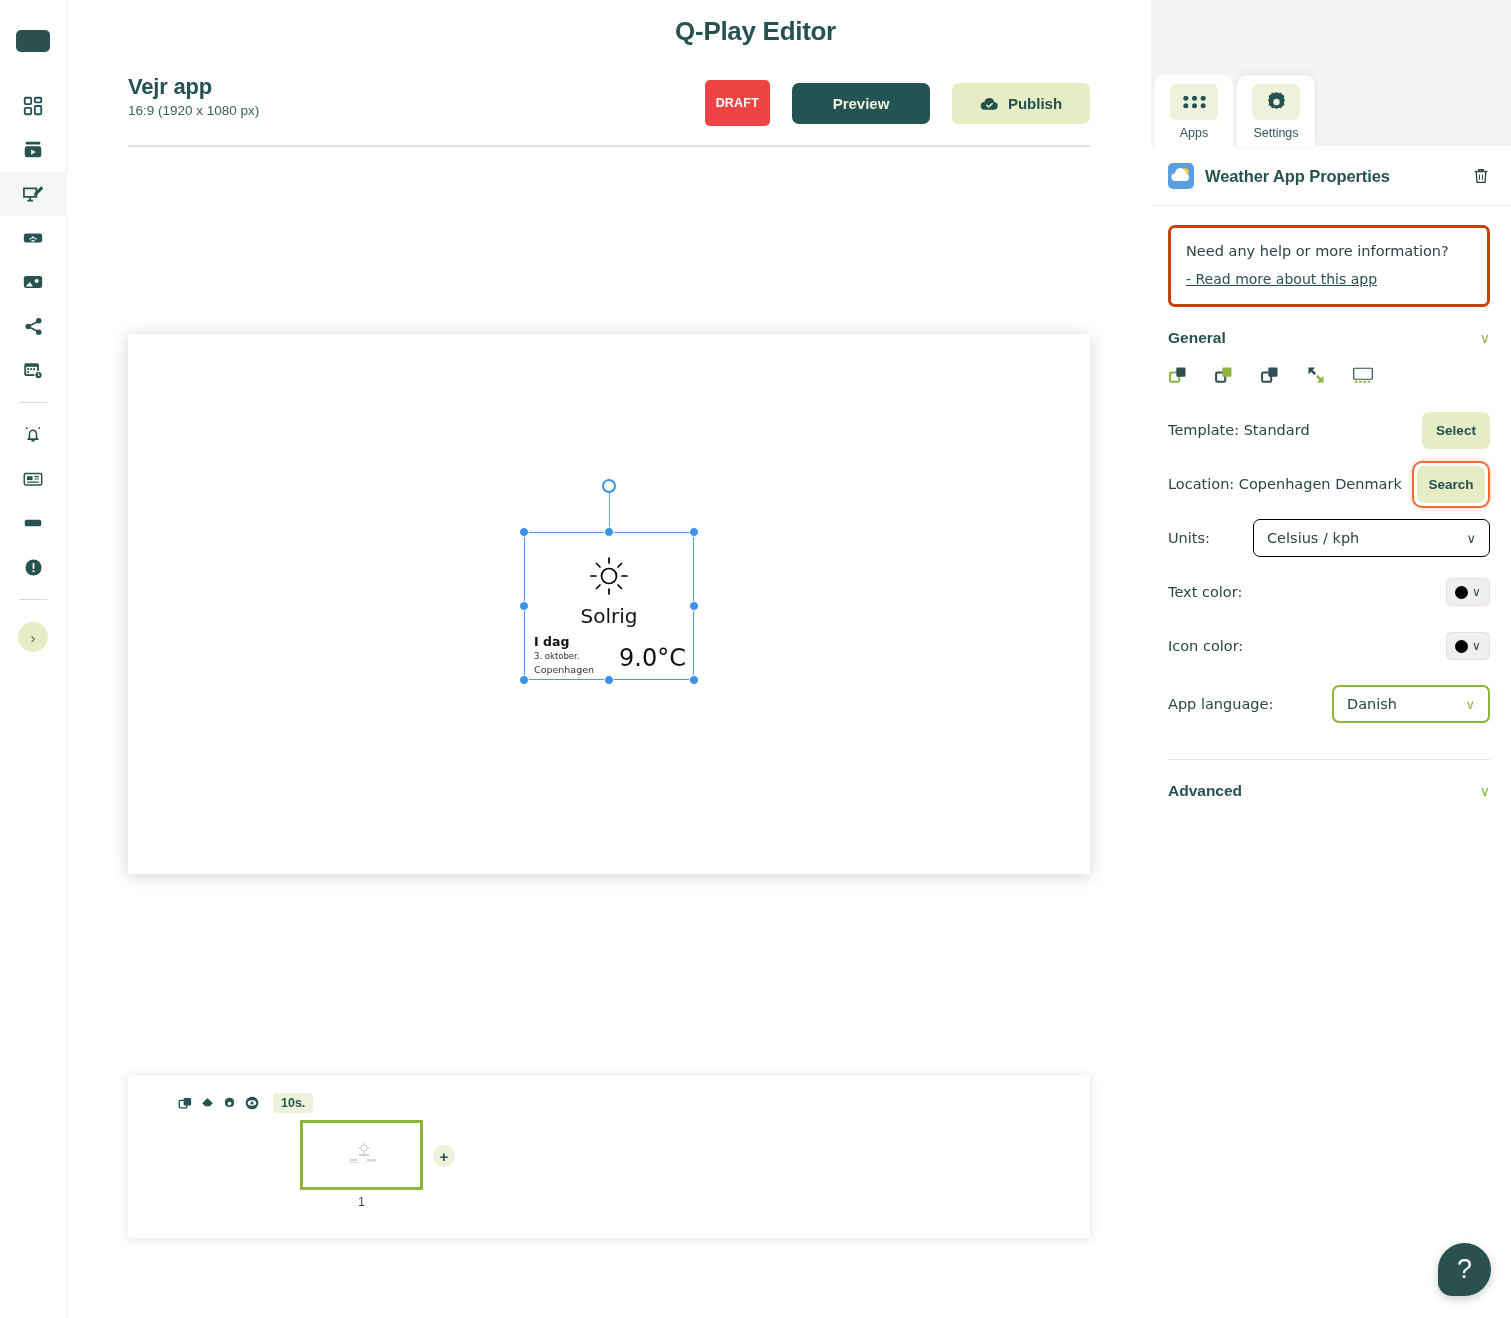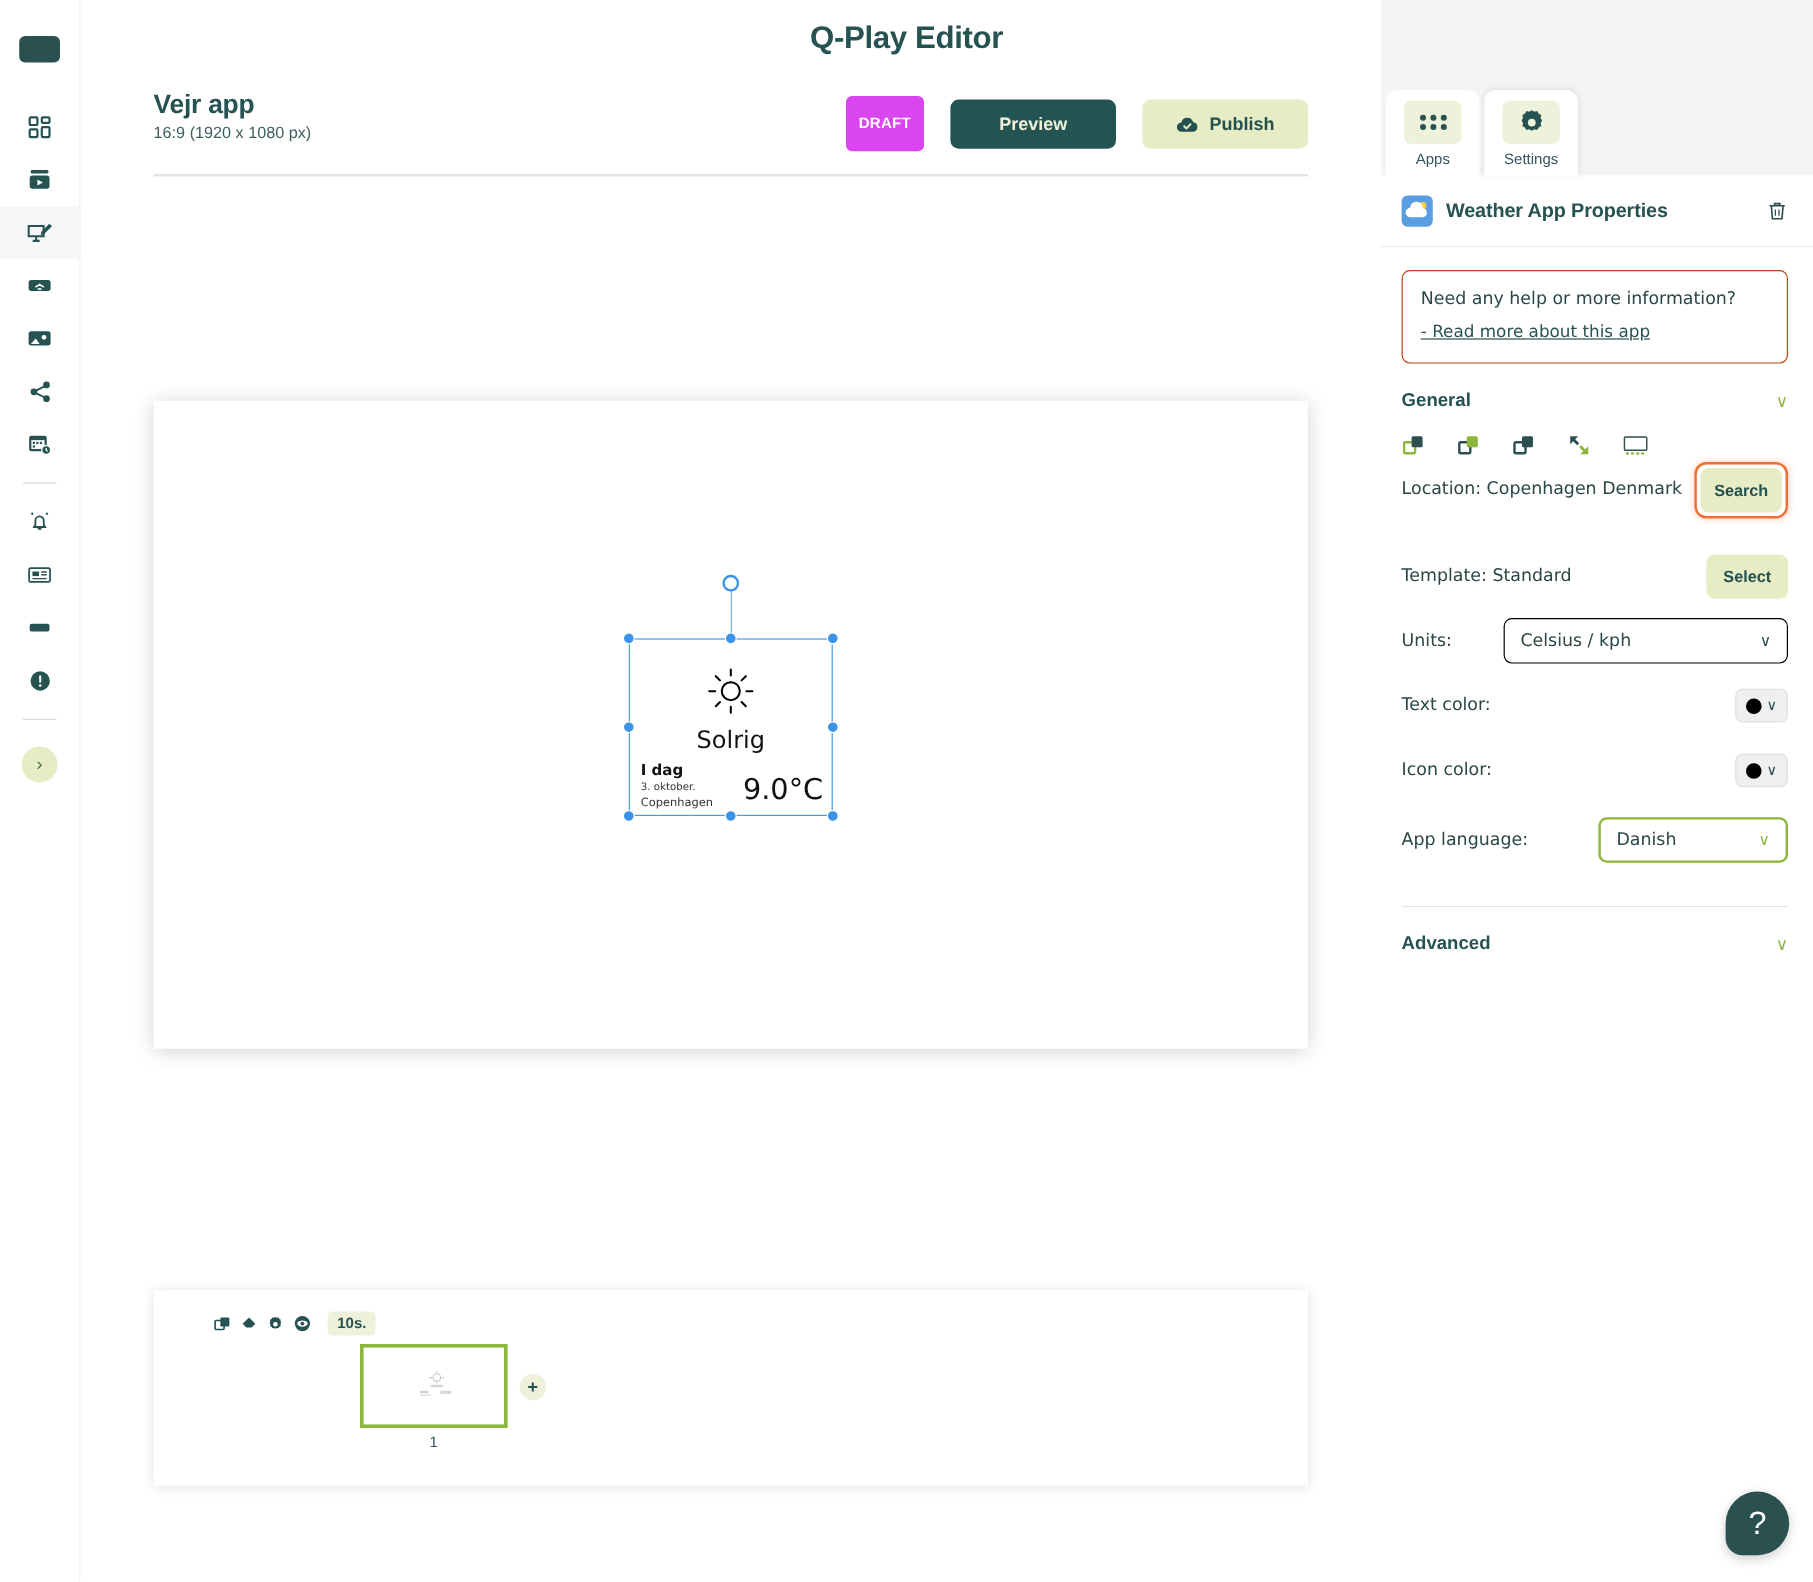--- a/index.html
+++ b/index.html
@@ -66,21 +66,21 @@
   #user-name { font-size: 14px; color: #2d4a4a; font-weight: 600; }
   #user-org { font-size: 12.5px; color: #7b8a9a; }
   #user-chevron { color: #8cb63c; font-size: 16px; cursor: pointer; }
 
   
   #doc-header { position: absolute; left: 128px; top: 74px; width: 962px; }
   #doc-name { font-size: 22px; font-weight: bold; color: #265252; letter-spacing: -0.2px; }
   #doc-sub { font-size: 13.5px; color: #3e5f5f; margin-top: 3px; }
   #doc-actions { position: absolute; right: 0; top: 6px; display: flex; align-items: center; gap: 22px; }
   #draft-badge {
-    background: #d946ef; color: #ffffff; font-size: 12.5px; font-weight: bold;
+    background: #ef4444; color: #ffffff; font-size: 12.5px; font-weight: bold;
     padding: 16px 11px; border-radius: 5px; letter-spacing: 0.2px;
   }
   #preview-btn {
     background: #235353; color: #eef2da; font-size: 15px; font-weight: bold;
     padding: 12px 0; width: 138px; text-align: center; border-radius: 7px;
     border: none; cursor: pointer;
   }
   #publish-btn {
     background: #e6ecc4; color: #245050; font-size: 15px; font-weight: bold;
     padding: 12px 0; width: 138px; border-radius: 7px; border: none; cursor: pointer;
@@ -188,21 +188,21 @@
     display: flex; align-items: center; gap: 11px; padding: 17px 21px 16px 17px;
     border-bottom: 1px solid #eeeeee;
   }
   #wx-app-logo {
     width: 26px; height: 26px; border-radius: 5px; background: #5a9de0; position: relative; flex: none;
   }
   #panel-title { font-size: 16.5px; font-weight: bold; color: #265252; flex: 1; letter-spacing: -0.1px; }
   #delete-icon { color: #2a4a4a; cursor: pointer; }
 
   #help-box {
-    margin: 19px 21px 0 17px; border: 1px solid #c2410c; border-radius: 7px;
+    margin: 19px 21px 0 17px; border: 3px solid #c2410c; border-radius: 7px;
     padding: 15px 15px 16px;
   }
   #help-q { font-size: 14.5px; color: #2b4646; font-family: "DejaVu Sans", sans-serif; }
   #help-link {
     display: inline-block; margin-top: 12px; font-size: 14px; color: #2a5252;
     text-decoration: underline; cursor: pointer; font-family: "DejaVu Sans", sans-serif;
   }
 
   .section-head {
     display: flex; align-items: center; justify-content: space-between;
@@ -523,30 +523,30 @@
       </svg>
       <svg class="gen-ico" width="22" height="20" viewBox="0 0 26 22">
         <rect x="2" y="3" width="22" height="13" rx="1" fill="none" stroke="#2d4f4f" stroke-width="1.4"></rect>
         <rect x="3.5" y="18" width="3" height="2.2" fill="#8cb63c"></rect>
           <rect x="8.5" y="18" width="3" height="2.2" fill="#8cb63c"></rect>
         <rect x="13.5" y="18" width="3" height="2.2" fill="#8cb63c"></rect>
           <rect x="18.5" y="18" width="3" height="2.2" fill="#8cb63c"></rect>
       </svg>
     </div>
 
+    <div class="prop-row" style="margin-top:18px">
+      <div class="prop-lbl">Template: Standard</div>
+      <button class="pill-btn">Select</button>
+    </div>
+
     <div class="prop-row">
       <div class="prop-lbl">Location: Copenhagen Denmark</div>
       <div id="search-btn-wrap">
         <button class="pill-btn">Search</button>
       </div>
-    </div>
-
-    <div class="prop-row" style="margin-top:18px">
-      <div class="prop-lbl">Template: Standard</div>
-      <button class="pill-btn">Select</button>
     </div>
 
     <div class="prop-row">
       <div class="prop-lbl">Units:</div>
       <div class="select-box">
         <span>Celsius / kph</span>
         <span class="chev">∨</span>
       </div>
     </div>
 

